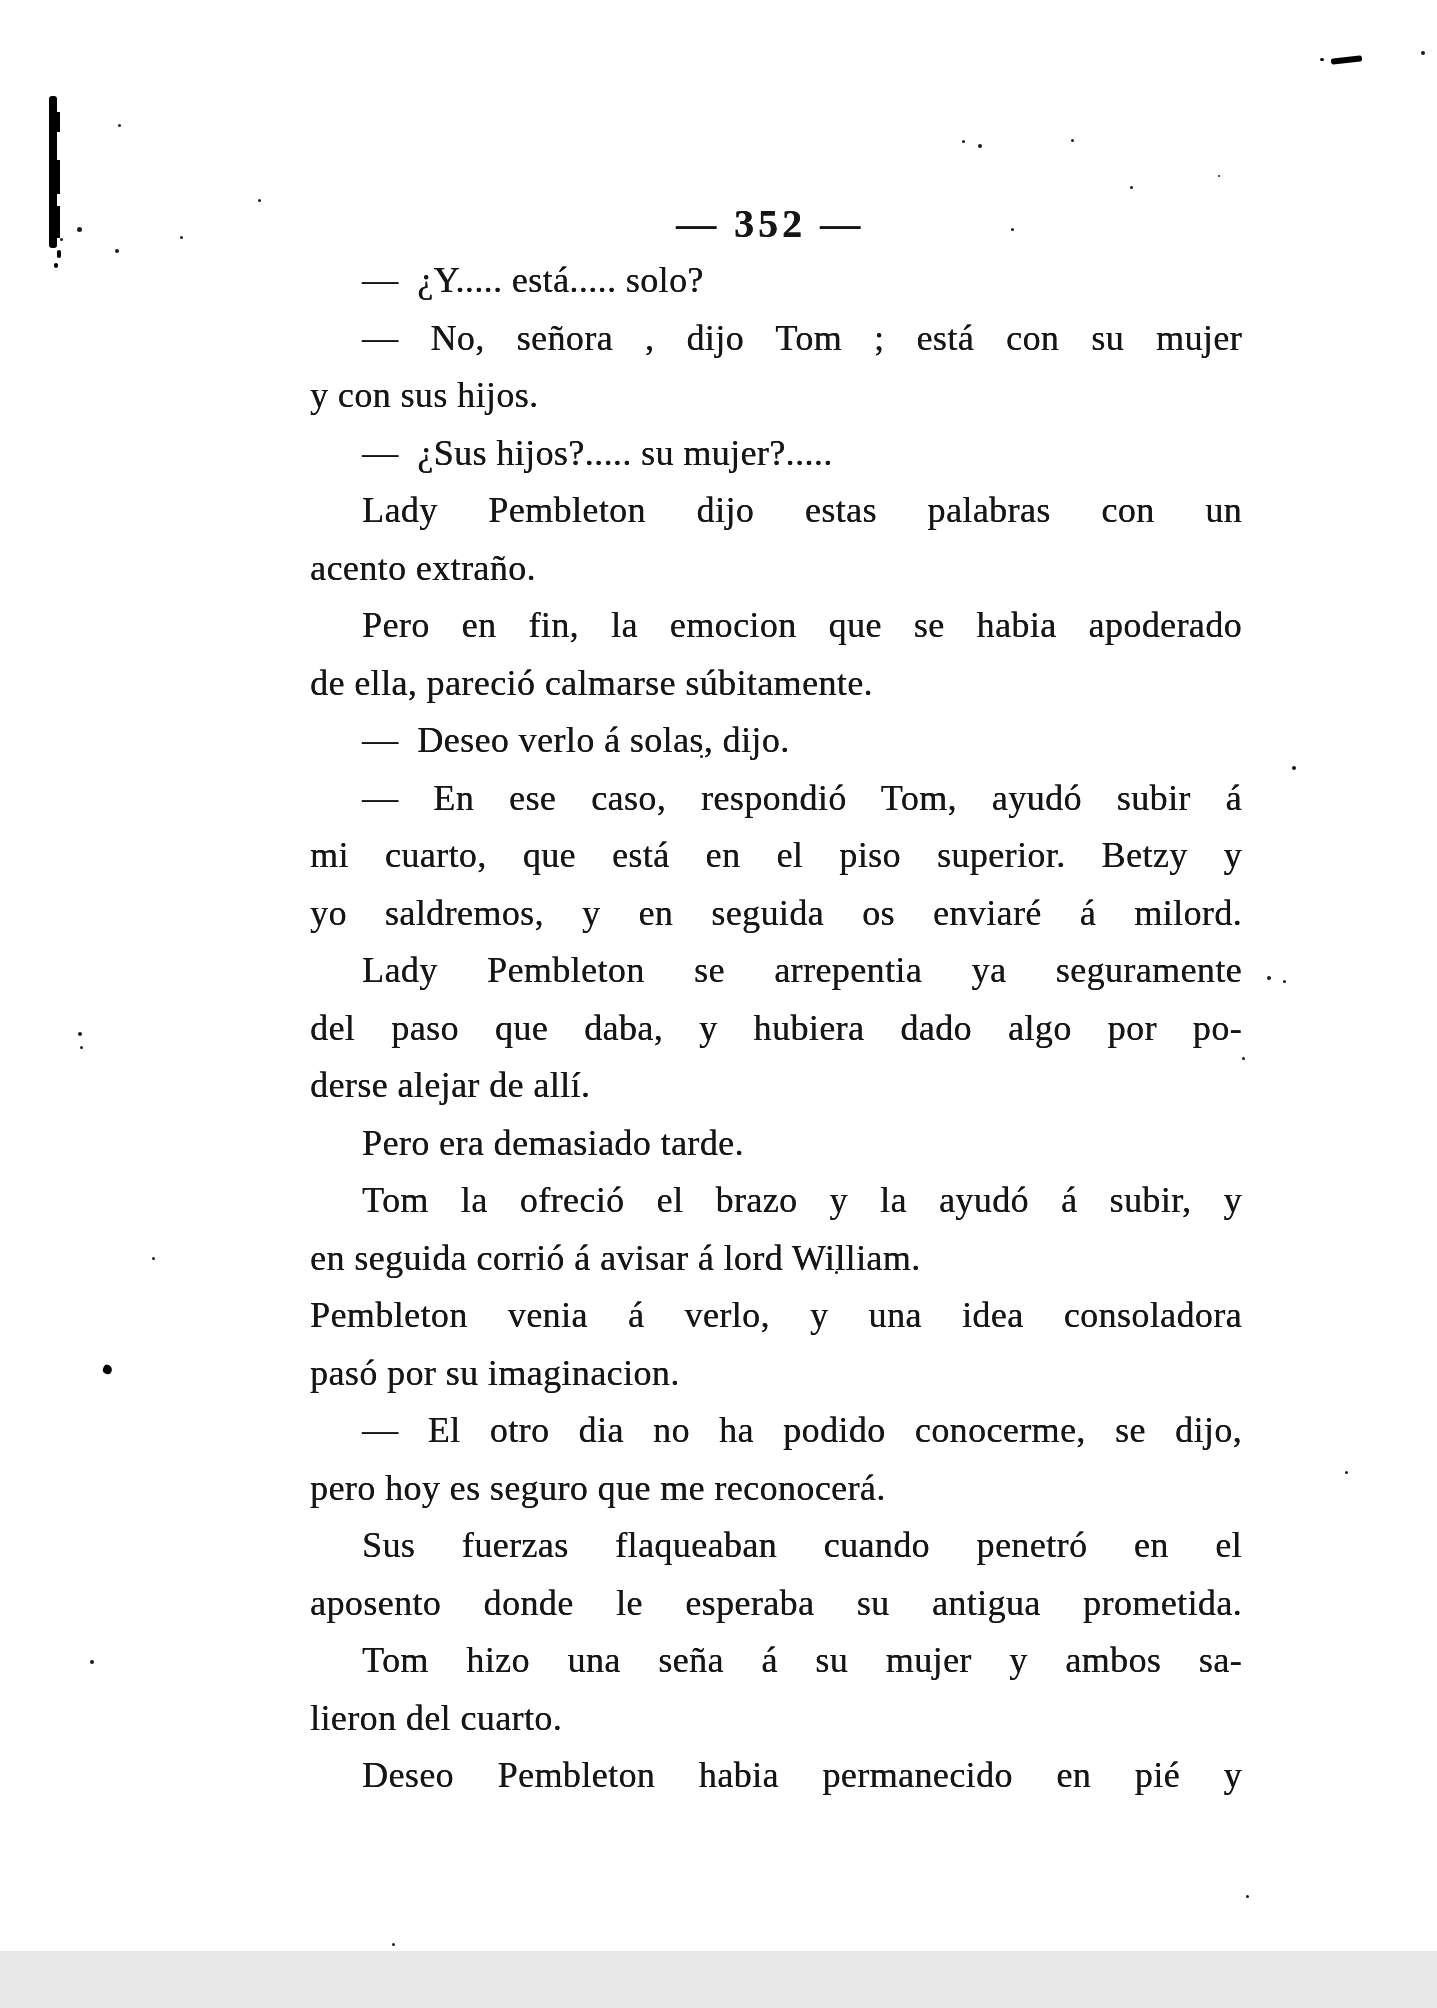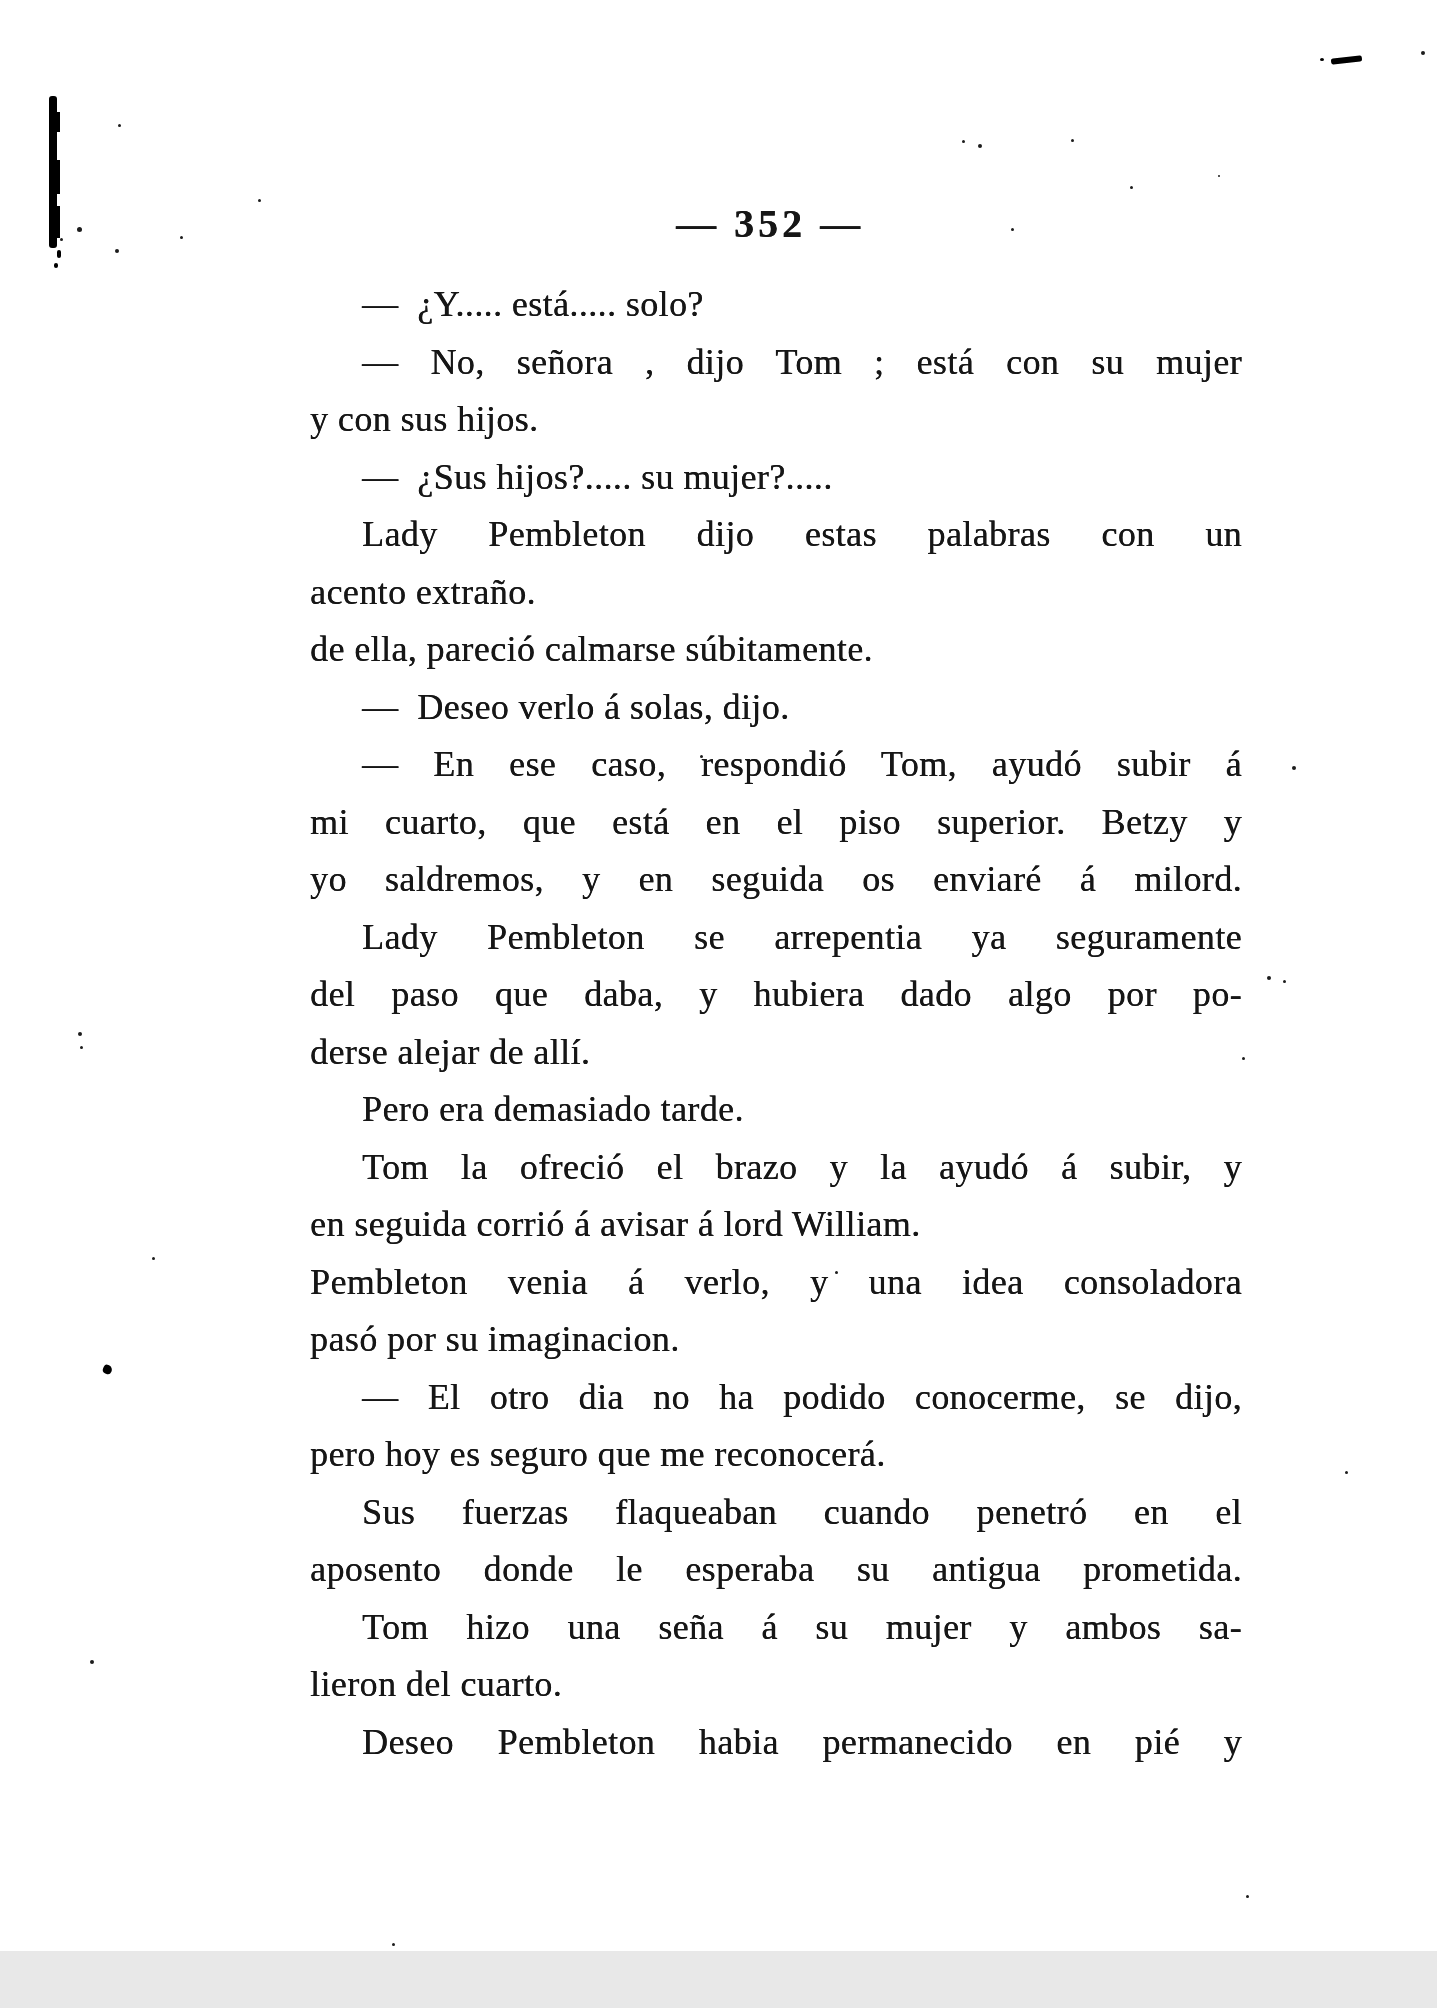--- a/index.html
+++ b/index.html
@@ -19,21 +19,21 @@
     left: 676px;
     font-size: 40px;
     font-weight: bold;
     letter-spacing: 4px;
     white-space: nowrap;
     text-shadow: 0.3px 0.3px 0 currentColor;
   }
   .text-block {
     position: absolute;
     left: 310px;
-    top: 276px;
+    top: 252px;
     width: 932px;
   }
   .line {
     height: 57.5px;
     line-height: 57.5px;
     font-size: 36px;
     letter-spacing: 0.4px;
     text-shadow: 0.3px 0.3px 0 currentColor;
   }
   .line.in { padding-left: 52px; }
@@ -68,20 +68,21 @@
 
   <div class="page-number">— 352 —</div>
 
   <div class="text-block">
       <div class="line in">—&nbsp; ¿Y..... está..... solo?</div>
       <div class="line j in">— No, señora , dijo Tom ; está con su mujer</div>
       <div class="line">y con sus hijos.</div>
       <div class="line in">—&nbsp; ¿Sus hijos?..... su mujer?.....</div>
       <div class="line j in">Lady Pembleton dijo estas palabras con un</div>
       <div class="line">acento extraño.</div>
+      <div class="line j in">Pero en fin, la emocion que se habia apoderado</div>
       <div class="line">de ella, pareció calmarse súbitamente.</div>
       <div class="line in">—&nbsp; Deseo verlo á solas, dijo.</div>
       <div class="line j in">— En ese caso, respondió Tom, ayudó subir á</div>
       <div class="line j">mi cuarto, que está en el piso superior. Betzy y</div>
       <div class="line j">yo saldremos, y en seguida os enviaré á milord.</div>
       <div class="line j in">Lady Pembleton se arrepentia ya seguramente</div>
       <div class="line j">del paso que daba, y hubiera dado algo por po-</div>
       <div class="line">derse alejar de allí.</div>
       <div class="line in">Pero era demasiado tarde.</div>
       <div class="line j in">Tom la ofreció el brazo y la ayudó á subir, y</div>

